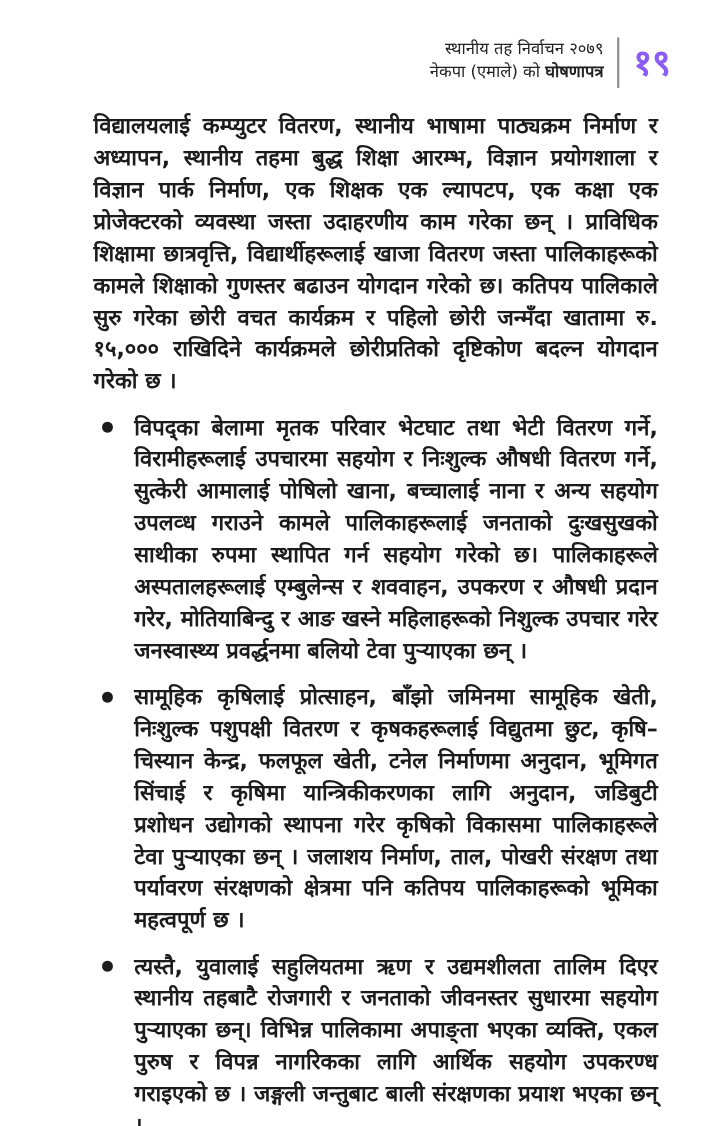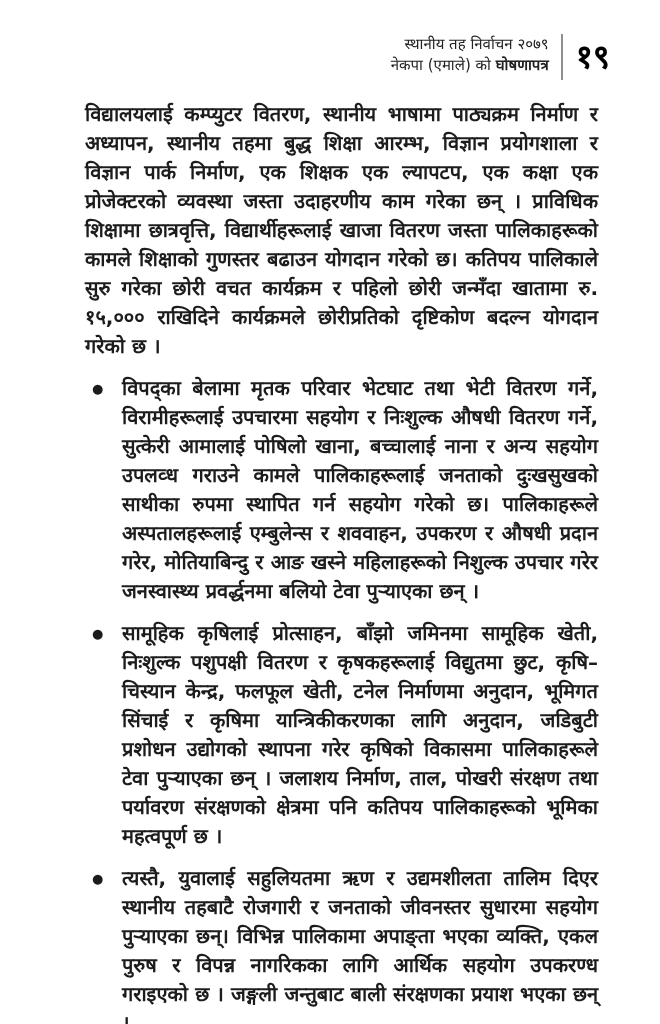--- a/index.html
+++ b/index.html
@@ -35,21 +35,21 @@
     width: 2px;
     height: 46px;
     background: #8f8f8f;
     margin: 0 13px 0 12px;
     flex: none;
   }
   .page-number {
     font-size: 33px;
     font-weight: 600;
     line-height: 46px;
-    color: #000000;
+    color: #8b5cf6;
   }
   .content {
     position: absolute;
     left: 85px;
     top: 100px;
     width: 513px;
     font-weight: bold;
   }
   .para {
     margin: 0;

